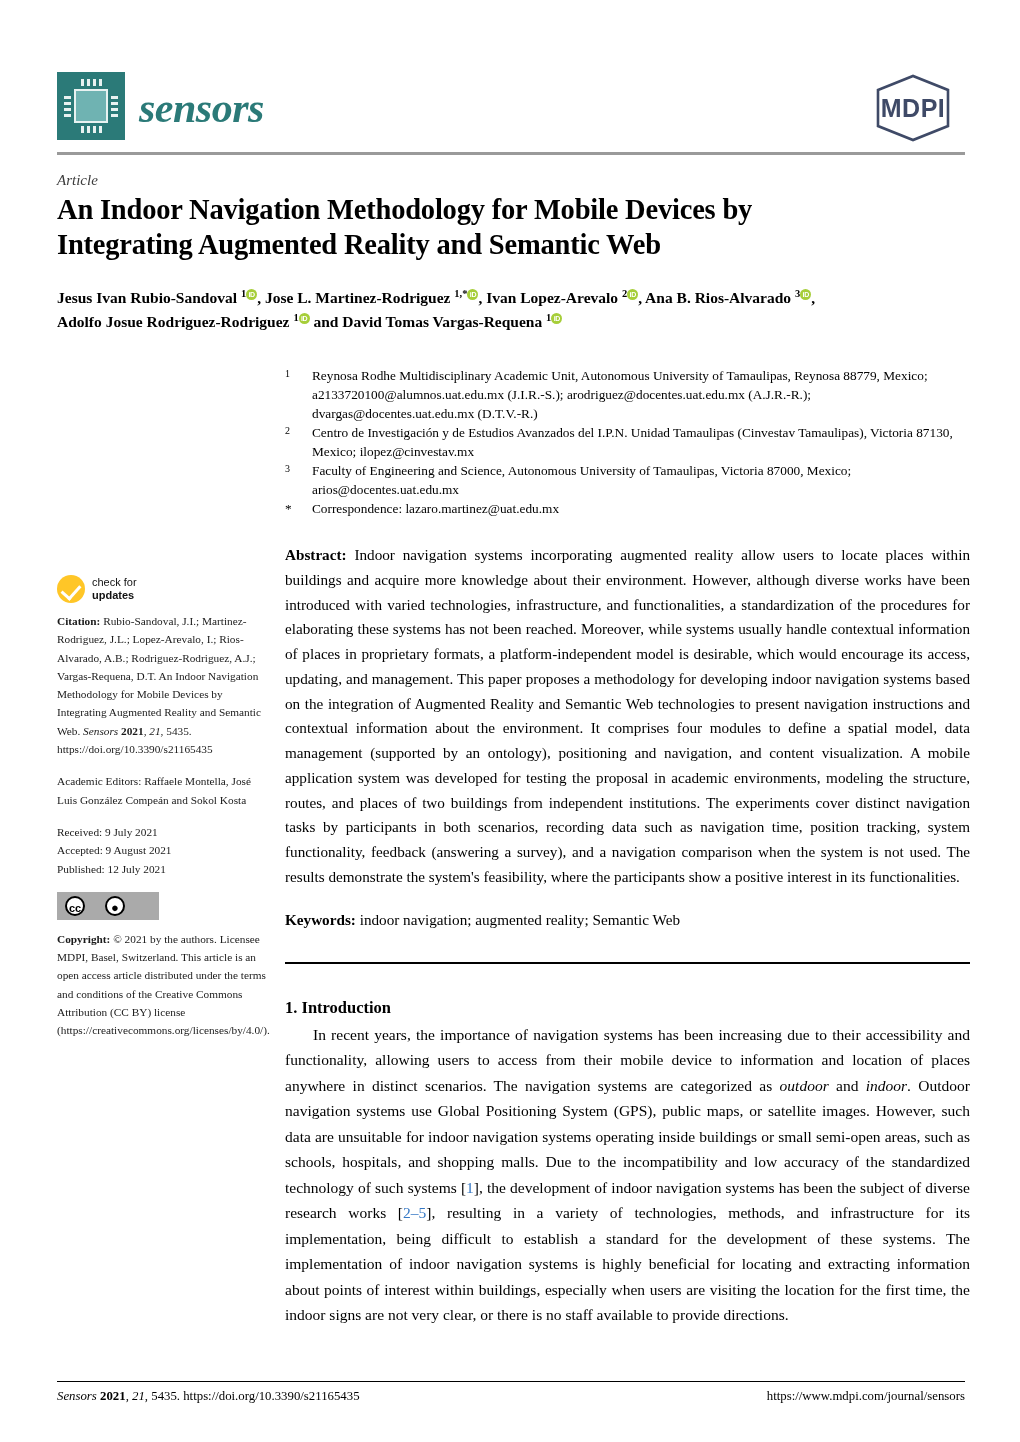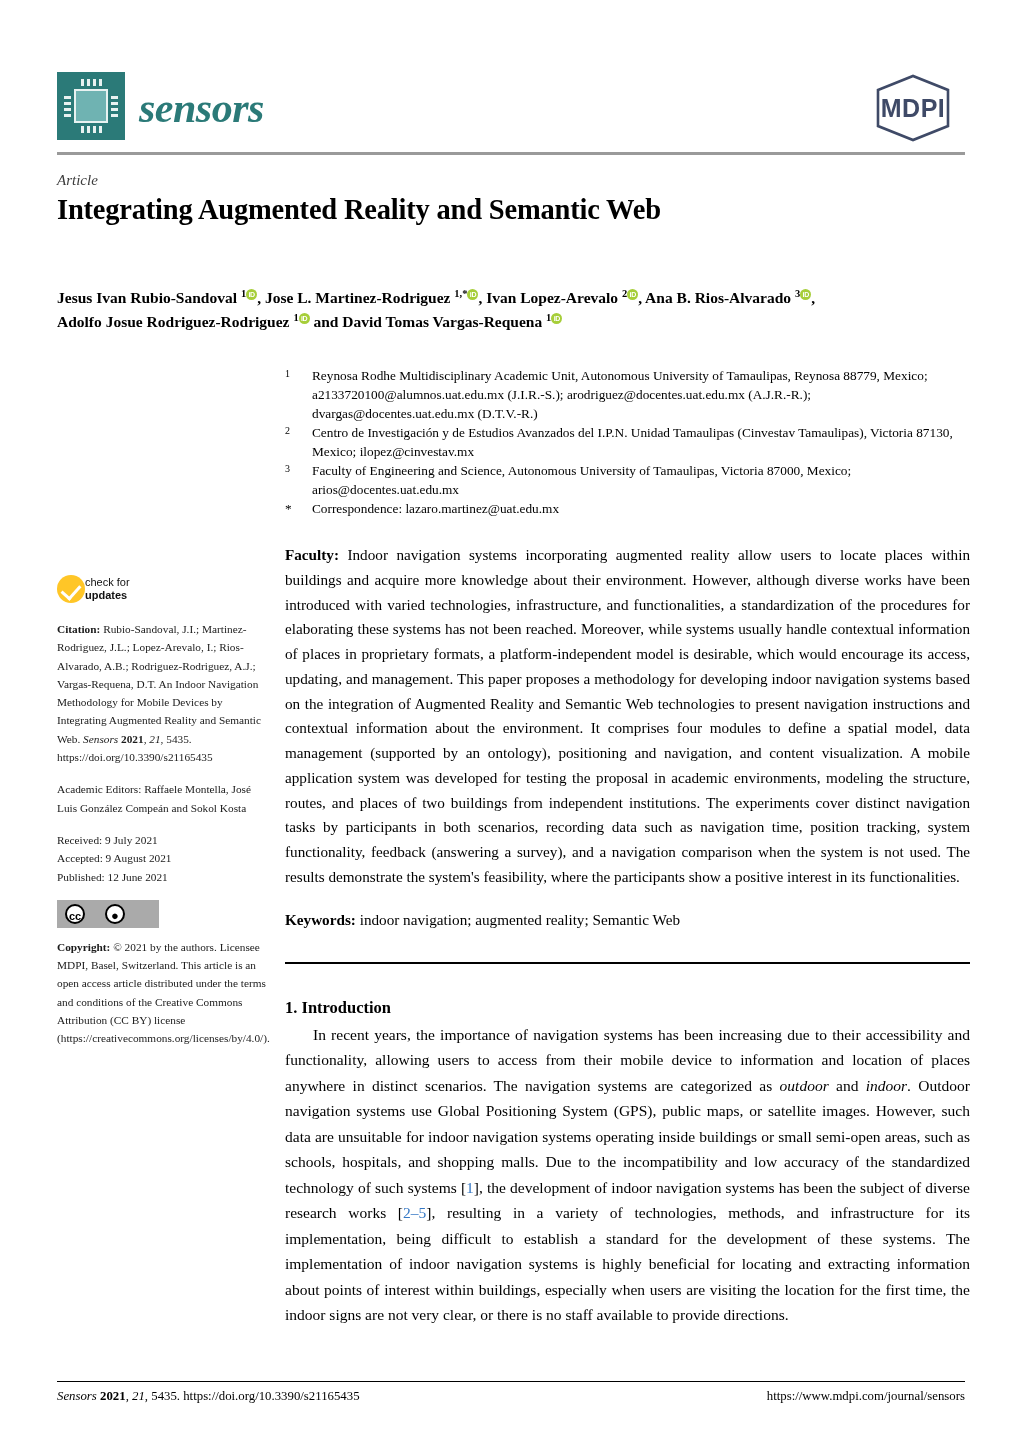--- a/index.html
+++ b/index.html
@@ -98,21 +98,21 @@
     text-indent:28px;
   }
   .body-text i { font-style:italic; }
   .cite { color:#3477c4; }
 
   
   .sidebar {
     position:absolute; left:57px; top:575px; width:212px;
     font-size:11.3px; line-height:1.62; color:#1a1a1a;
   }
-  .cfu-badge { display:flex; align-items:center; margin-bottom:17px; }
+  .cfu-badge { display:flex; align-items:center; gap:7px; margin-bottom:9px; }
   .cfu-check {
     width:28px; height:28px; border-radius:50%; background:#ffc627;
     position:relative; flex:none;
   }
   .cfu-check:after {
     content:""; position:absolute; left:8px; top:6px;
     width:9px; height:15px; border:solid #ffffff;
     border-width:0 3.2px 3.2px 0; transform:rotate(42deg);
   }
   .cfu-text {
@@ -186,20 +186,21 @@
       <svg width="104" height="68" viewBox="0 0 104 68" xmlns="http://www.w3.org/2000/svg">
         <polygon points="17,16 52,2 87,16 87,52 52,66 17,52" fill="none" stroke="#3f4a67" stroke-width="2.6"></polygon>
         <text x="52" y="43" text-anchor="middle" font-family="Liberation Sans, sans-serif" font-size="25" font-weight="bold" fill="#3f4a67" letter-spacing="0.5">MDPI</text>
       </svg>
     </div>
   </div>
   <div class="hrule-top"></div>
 
   <div class="article-kicker">Article</div>
   <div class="title">
+    <div>An Indoor Navigation Methodology for Mobile Devices by</div>
     <div>Integrating Augmented Reality and Semantic Web</div>
   </div>
 
   <div class="authors">
     <div>Jesus Ivan Rubio-Sandoval <sup class="sup">1</sup><span class="orcid">iD</span>, Jose L. Martinez-Rodriguez <sup class="sup">1,*</sup><span class="orcid">iD</span>, Ivan Lopez-Arevalo <sup class="sup">2</sup><span class="orcid">iD</span>, Ana B. Rios-Alvarado <sup class="sup">3</sup><span class="orcid">iD</span>,</div>
     <div>Adolfo Josue Rodriguez-Rodriguez <sup class="sup">1</sup><span class="orcid">iD</span> and David Tomas Vargas-Requena <sup class="sup">1</sup><span class="orcid">iD</span></div>
   </div>
 
   <div class="affils">
     <div class="affil-row">
@@ -214,21 +215,21 @@
       <div class="affil-mark">3</div>
       <div class="affil-text">Faculty of Engineering and Science, Autonomous University of Tamaulipas, Victoria 87000, Mexico; arios@docentes.uat.edu.mx</div>
     </div>
     <div class="affil-row">
       <div class="affil-mark star">*</div>
       <div class="affil-text">Correspondence: lazaro.martinez@uat.edu.mx</div>
     </div>
   </div>
 
   <div class="abstract">
-    <b>Faculty:</b>
+    <b>Abstract:</b>
     <span>Indoor navigation systems incorporating augmented reality allow users to locate places within buildings and acquire more knowledge about their environment. However, although diverse works have been introduced with varied technologies, infrastructure, and functionalities, a standardization of the procedures for elaborating these systems has not been reached. Moreover, while systems usually handle contextual information of places in proprietary formats, a platform-independent model is desirable, which would encourage its access, updating, and management. This paper proposes a methodology for developing indoor navigation systems based on the integration of Augmented Reality and Semantic Web technologies to present navigation instructions and contextual information about the environment. It comprises four modules to define a spatial model, data management (supported by an ontology), positioning and navigation, and content visualization. A mobile application system was developed for testing the proposal in academic environments, modeling the structure, routes, and places of two buildings from independent institutions. The experiments cover distinct navigation tasks by participants in both scenarios, recording data such as navigation time, position tracking, system functionality, feedback (answering a survey), and a navigation comparison when the system is not used. The results demonstrate the system's feasibility, where the participants show a positive interest in its functionalities.</span>
   </div>
 
   <div class="keywords">
     <b>Keywords:</b>
     <span>indoor navigation; augmented reality; Semantic Web</span>
   </div>
   <div class="hrule-abs"></div>
 
   <div class="sec-heading">1. Introduction</div>
@@ -252,21 +253,21 @@
       <i>21</i><span>,</span>
       <span>5435.</span>
       <span>https://doi.org/10.3390/s21165435</span>
     </div>
 
     <div class="sb-block">Academic Editors: Raffaele Montella, José Luis González Compeán and Sokol Kosta</div>
 
     <div class="sb-block">
       <div>Received: 9 July 2021</div>
       <div>Accepted: 9 August 2021</div>
-      <div>Published: 12 June 2021</div>
+      <div>Published: 12 July 2021</div>
     </div>
 
 
     <div class="cc-badge">
       <div class="band"></div>
       <div class="cc-circ c1">cc</div>
       <div class="cc-circ c2">●</div>
       <div class="cc-by-label">CC BY</div>
     </div>
 

